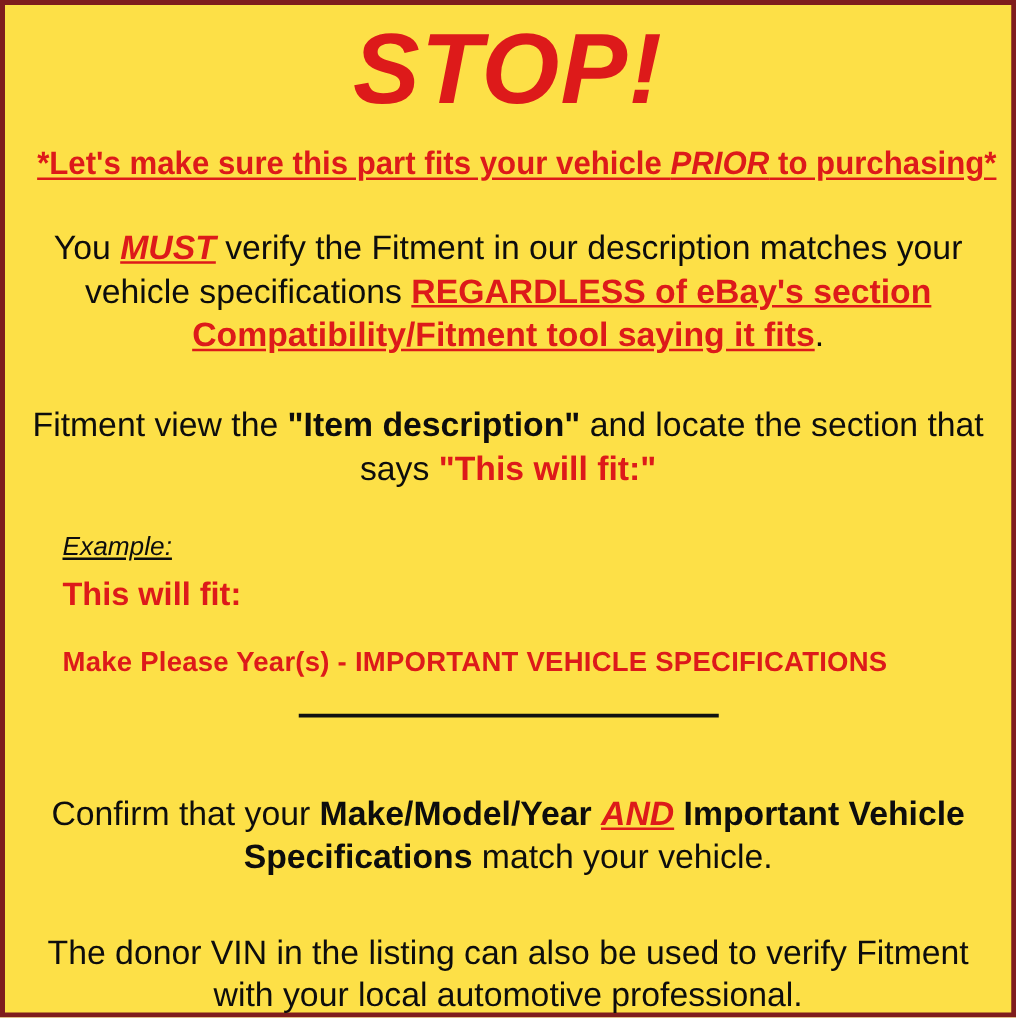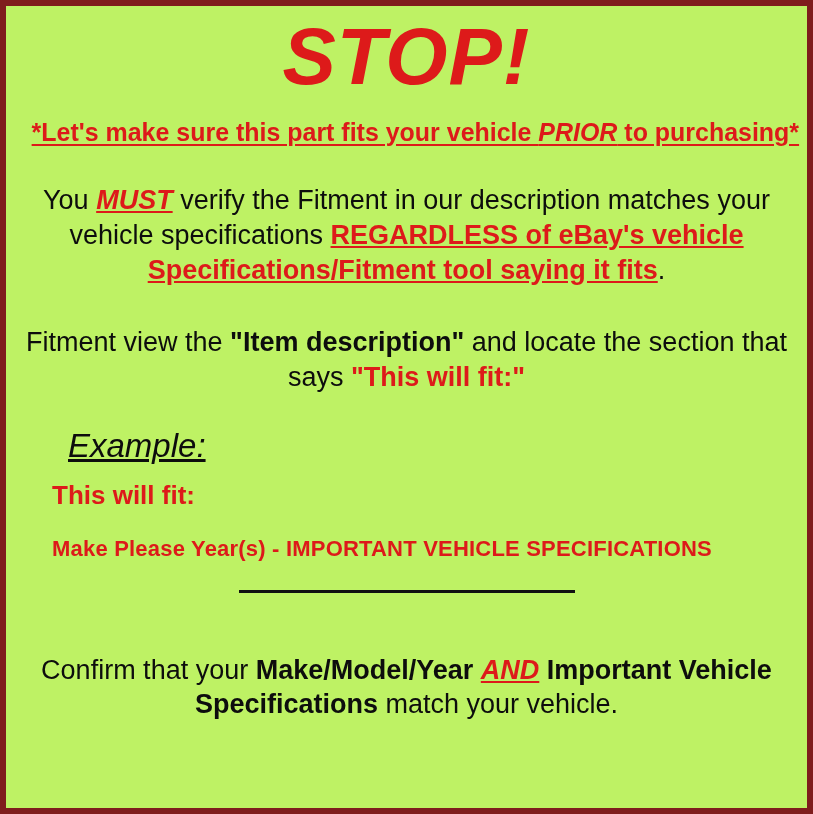--- a/index.html
+++ b/index.html
@@ -11,22 +11,22 @@
     width: 813px;
     height: 814px;
     overflow: hidden;
     font-family: "Liberation Sans", sans-serif;
   }
 
   .notice-card {
     box-sizing: border-box;
     width: 813px;
     height: 814px;
-    border: 6px solid #7f1d1d;
-    background: #bef264;
+    border: 4px solid #7f1d1d;
+    background: #fde047;
     padding: 2px 10px 0 10px;
     position: relative;
   }
   .i        { font-style: italic; }
 
   
   .stop-title {
     text-align: center;
     color: #dd1a1a;
     font-weight: bold;
@@ -94,25 +94,25 @@
 
   
   .example-block {
     margin: 34px 0 0 0;
     padding-left: 36px;
     text-align: left;
   }
   .example-label {
     color: #0d0d0d;
     font-style: italic;
-    font-size: 33px;
+    font-size: 21px;
     text-decoration: underline;
     text-underline-offset: 2px;
     line-height: 1.1;
-    margin: 16px;
+    margin: 0;
   }
   .example-fit {
     color: #dd1a1a;
     font-weight: bold;
     font-size: 26px;
     line-height: 1.15;
     margin: 12px 0 0 0;
   }
   .example-spec {
     color: #dd1a1a;
@@ -137,30 +137,31 @@
 </style>
 </head>
 <body>
 
 <div class="notice-card">
 
   <h1 class="stop-title">STOP!</h1>
 
   <p class="subheadline"><span>*Let's make sure this part fits your vehicle </span><span class="i">PRIOR</span><span> to purchasing*</span></p>
 
-  <p class="body-para para-must"><span>You </span><span class="hl-must">MUST</span><span> verify the Fitment in our description matches your vehicle specifications </span><span class="hl-regardless">REGARDLESS of eBay's vehicle Specifications/Fitment tool saying it fits</span><span>.</span></p>
+  <p class="body-para para-must"><span>You </span><span class="hl-must">MUST</span><span> verify the Fitment in our description matches your vehicle specifications </span><span class="hl-regardless">REGARDLESS of eBay's section Compatibility/Fitment tool saying it fits</span><span>.</span></p>
 
   <p class="body-para para-please"><span>Fitment view the </span><span class="hl-blackbold">"Item description"</span><span> and locate the section that says </span><span class="hl-redbold">"This will fit:"</span></p>
 
   <div class="example-block">
     <p class="example-label">Example:</p>
     <p class="example-fit">This will fit:</p>
     <p class="example-spec">Make Please Year(s) - IMPORTANT VEHICLE SPECIFICATIONS</p>
   </div>
 
   <div class="divider-wrap">
     <div class="divider-rule"></div>
   </div>
 
   <p class="body-para para-confirm"><span>Confirm that your </span><span class="hl-blackbold">Make/Model/Year</span><span> </span><span class="hl-and">AND</span><span> </span><span class="hl-blackbold">Important Vehicle Specifications</span><span> match your vehicle.</span></p>
 
+  <p class="body-para para-vin">The donor VIN in the listing can also be used to verify Fitment with your local automotive professional.</p>
 
 </div>
 
 </body></html>

